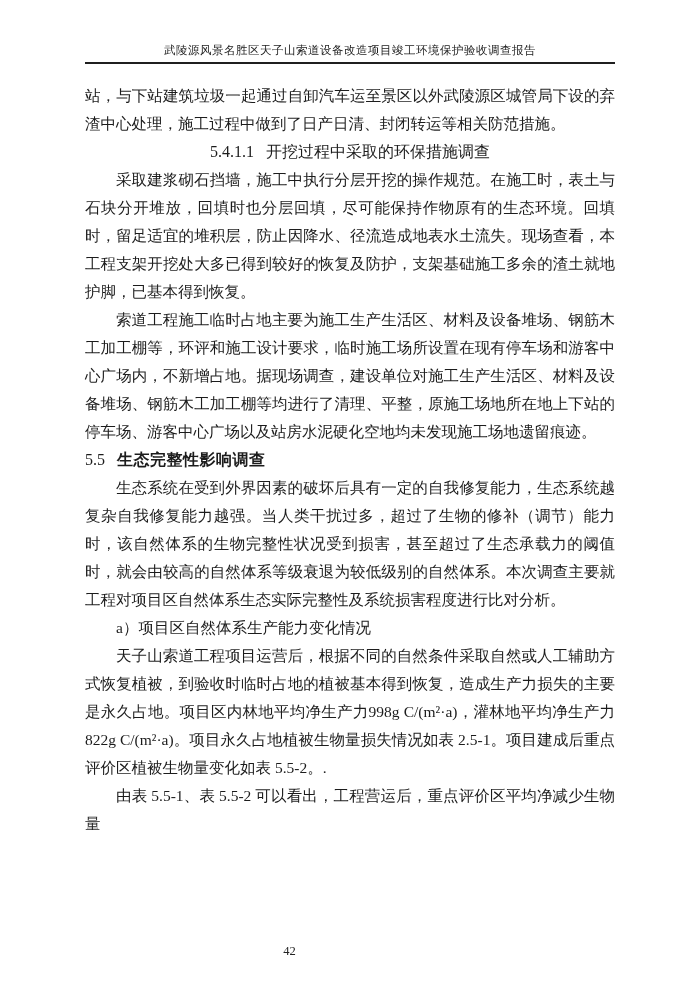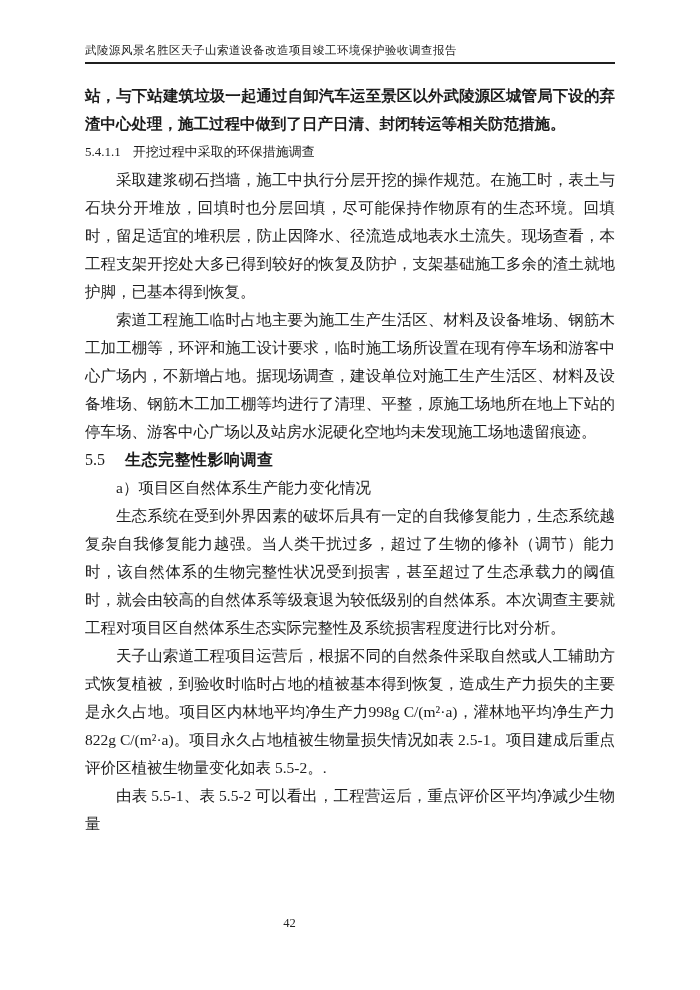--- a/index.html
+++ b/index.html
@@ -14,21 +14,21 @@
     background: #ffffff;
     font-family: "Liberation Serif", "DejaVu Serif", serif;
     color: #1c1c1c;
     overflow: hidden;
   }
   .header {
     position: absolute;
     top: 42px;
     left: 85px;
     width: 530px;
-    text-align: left;
+    text-align: center;
     font-size: 11.5px;
     line-height: 16px;
     letter-spacing: 0.5px;
     color: #222222;
     padding-bottom: 4px;
     border-bottom: 2px solid #1f1f1f;
   }
   .content {
     position: absolute;
     top: 82px;
@@ -40,47 +40,46 @@
   }
   .content p, .content div {
     margin: 0;
     padding: 0;
   }
   .para {
     text-indent: 2em;
   }
   .para-cont {
     text-indent: 0;
-    font-weight: bold;
   }
   .h3 {
-    text-align: left;
-    font-size: 13px;
+    text-align: center;
+    font-size: 16px;
   }
   .h3 .num {
     margin-right: 12px;
   }
   .h2 {
     text-align: left;
     font-size: 16px;
   }
   .h2 .num {
-    margin-right: 20px;
+    margin-right: 12px;
     font-weight: normal;
   }
   .h2 .ttl {
     font-weight: bold;
     font-family: "Liberation Sans", "DejaVu Sans", sans-serif;
     letter-spacing: 0.5px;
     text-align: right;
   }
   .footer {
     position: absolute;
     left: 0;
-    top: 916px;
+    top: 944px;
     width: 579px;
     text-align: center;
     font-size: 12.5px;
     color: #222222;
   }
 </style>
 </head>
 <body>
 
 <div class="page">
@@ -101,23 +100,23 @@
 
 
 
 
     <p class="para">索道工程施工临时占地主要为施工生产生活区、材料及设备堆场、钢筋木工加工棚等，环评和施工设计要求，临时施工场所设置在现有停车场和游客中心广场内，不新增占地。据现场调查，建设单位对施工生产生活区、材料及设备堆场、钢筋木工加工棚等均进行了清理、平整，原施工场地所在地上下站的停车场、游客中心广场以及站房水泥硬化空地均未发现施工场地遗留痕迹。</p>
 
     <div class="h2">
       <span class="num">5.5</span><span class="ttl">生态完整性影响调查</span>
     </div>
 
+    <p class="para">生态系统在受到外界因素的破坏后具有一定的自我修复能力，生态系统越复杂自我修复能力越强。当人类干扰过多，超过了生物的修补（调节）能力时，该自然体系的生物完整性状况受到损害，甚至超过了生态承载力的阈值时，就会由较高的自然体系等级衰退为较低级别的自然体系。本次调查主要就工程对项目区自然体系生态实际完整性及系统损害程度进行比对分析。</p>
+
     <p class="para">a）项目区自然体系生产能力变化情况</p>
-
-    <p class="para">生态系统在受到外界因素的破坏后具有一定的自我修复能力，生态系统越复杂自我修复能力越强。当人类干扰过多，超过了生物的修补（调节）能力时，该自然体系的生物完整性状况受到损害，甚至超过了生态承载力的阈值时，就会由较高的自然体系等级衰退为较低级别的自然体系。本次调查主要就工程对项目区自然体系生态实际完整性及系统损害程度进行比对分析。</p>
 
     <p class="para">天子山索道工程项目运营后，根据不同的自然条件采取自然或人工辅助方式恢复植被，到验收时临时占地的植被基本得到恢复，造成生产力损失的主要是永久占地。项目区内林地平均净生产力998g C/(m²·a)，灌林地平均净生产力 822g C/(m²·a)。项目永久占地植被生物量损失情况如表 2.5-1。项目建成后重点评价区植被生物量变化如表 5.5-2。.</p>
 
     <p class="para">由表 5.5-1、表 5.5-2 可以看出，工程营运后，重点评价区平均净减少生物量</p>
 
   </div>
 
   <div class="footer">
     <span>42</span>
   </div>

